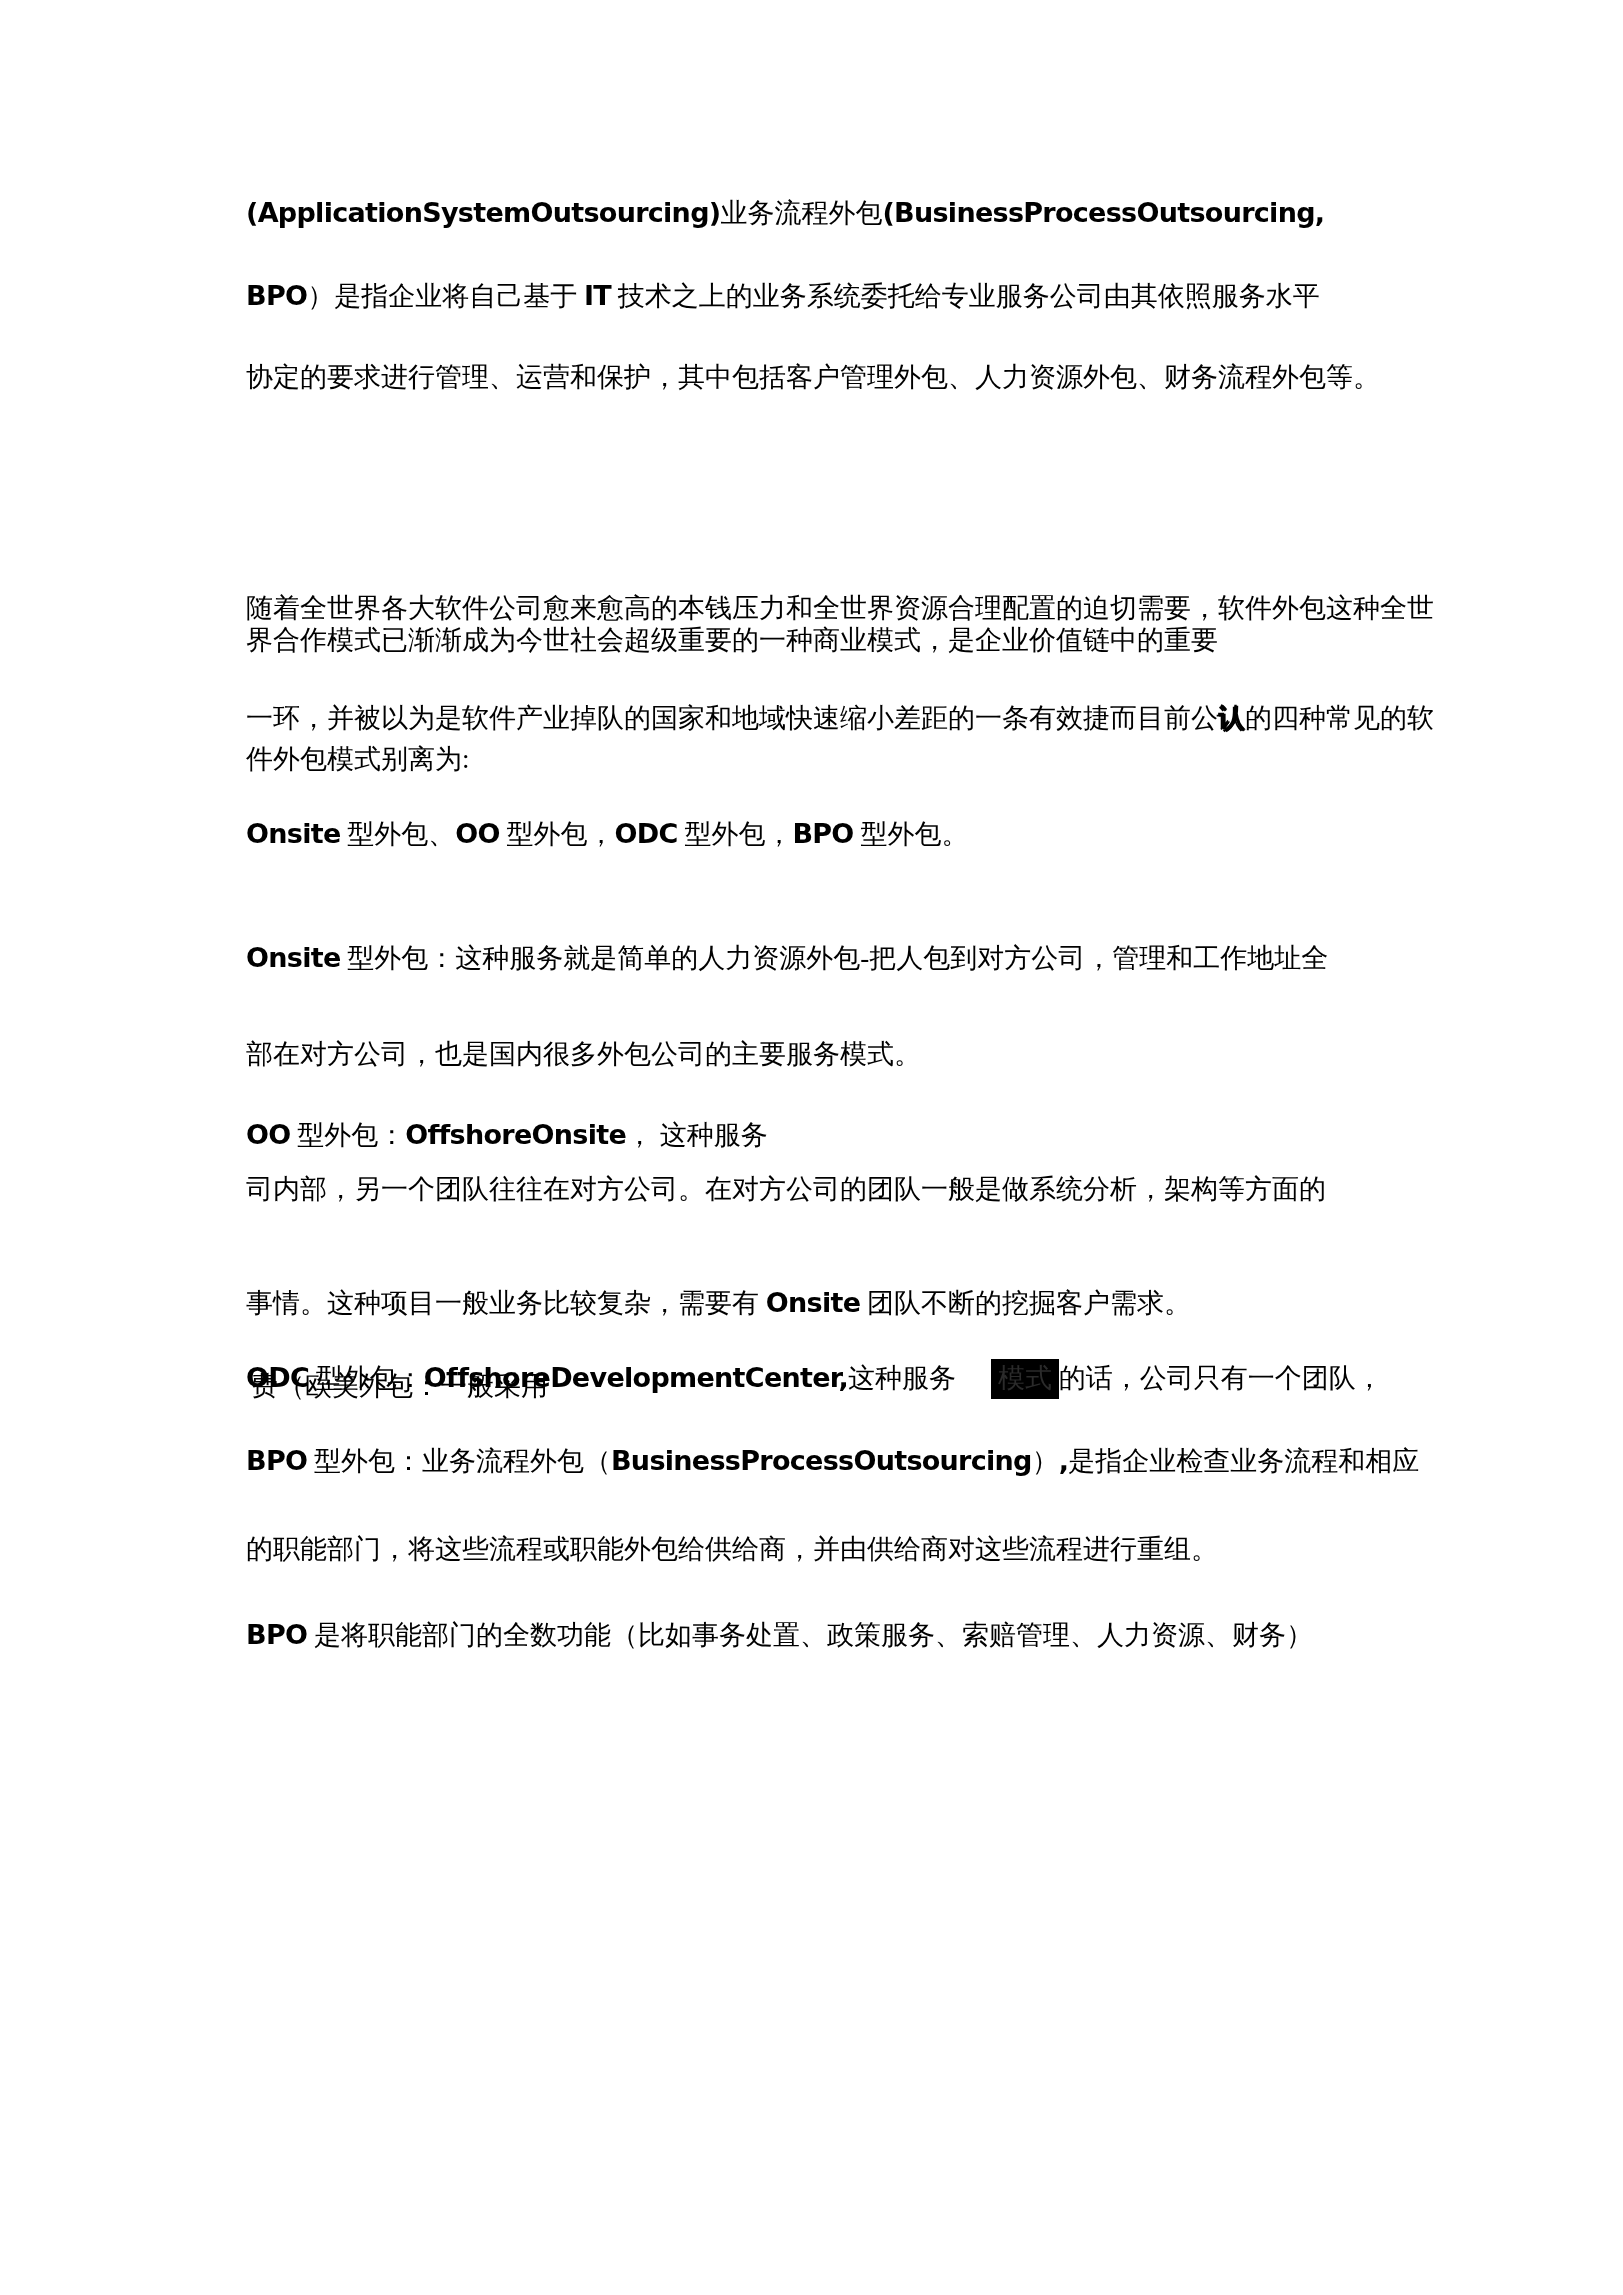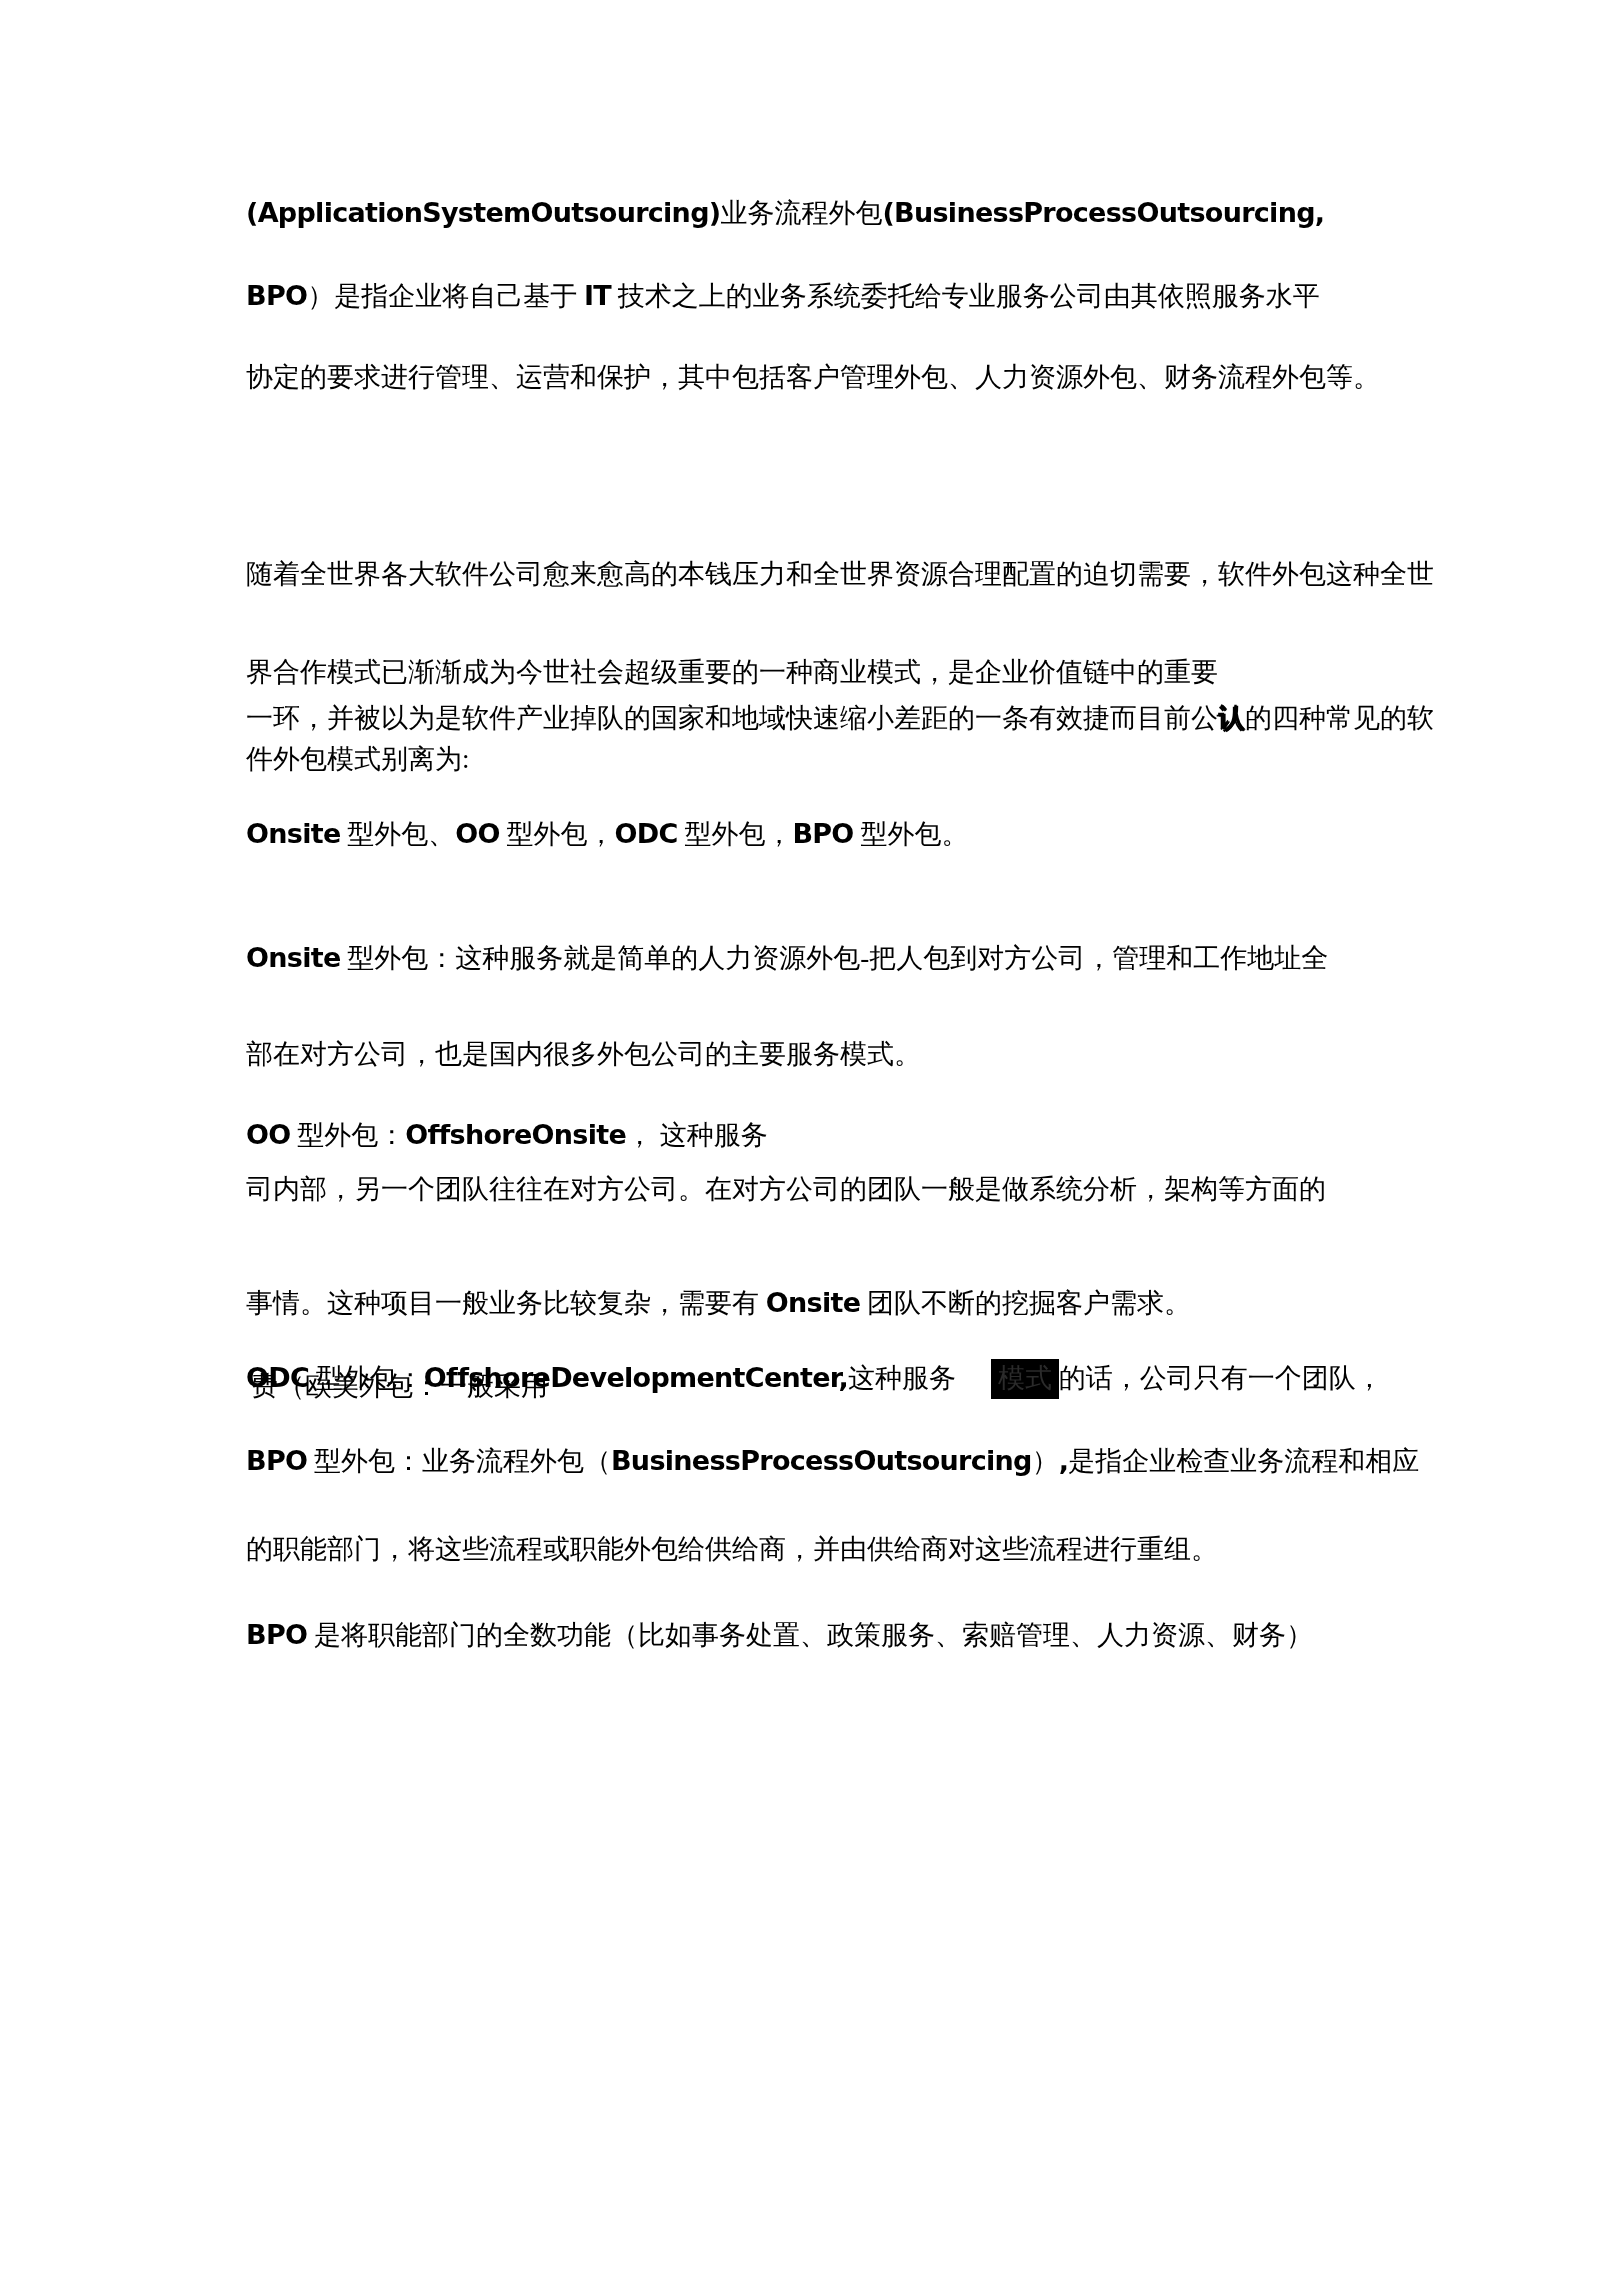--- a/index.html
+++ b/index.html
@@ -71,25 +71,25 @@
   </div>
 
   <div class="line" style="top:267px">
     <span class="b">BPO</span><span class="s">）是指企业将自己基于 </span><span class="b">IT</span><span class="s"> 技术之上的业务系统委托给专业服务公司由其依照服务水平</span>
   </div>
 
   <div class="line" style="top:349px">
     <span class="s">协定的要求进行管理、运营和保护，其中包括客户管理外包、人力资源外包、财务流程外包等。</span>
   </div>
 
-  <div class="line" style="top:546px">
+  <div class="line" style="top:580px">
     <span class="s">随着全世界各大软件公司愈来愈高的本钱压力和全世界资源合理配置的迫切需要，软件外包这种全世</span>
   </div>
 
-  <div class="line" style="top:644px">
+  <div class="line" style="top:612px">
     <span class="s">界合作模式已渐渐成为今世社会超级重要的一种商业模式，是企业价值链中的重要</span>
   </div>
 
   <div class="line" style="top:690px">
     <span class="s">一环，并被以为是软件产业掉队的国家和地域快速缩小差距的一条有效捷而目前公</span><span class="smudge">认</span><span class="s">的四种常见的软</span>
   </div>
 
   <div class="line" style="top:731px">
     <span class="s">件外包模式别离为:</span>
   </div>

